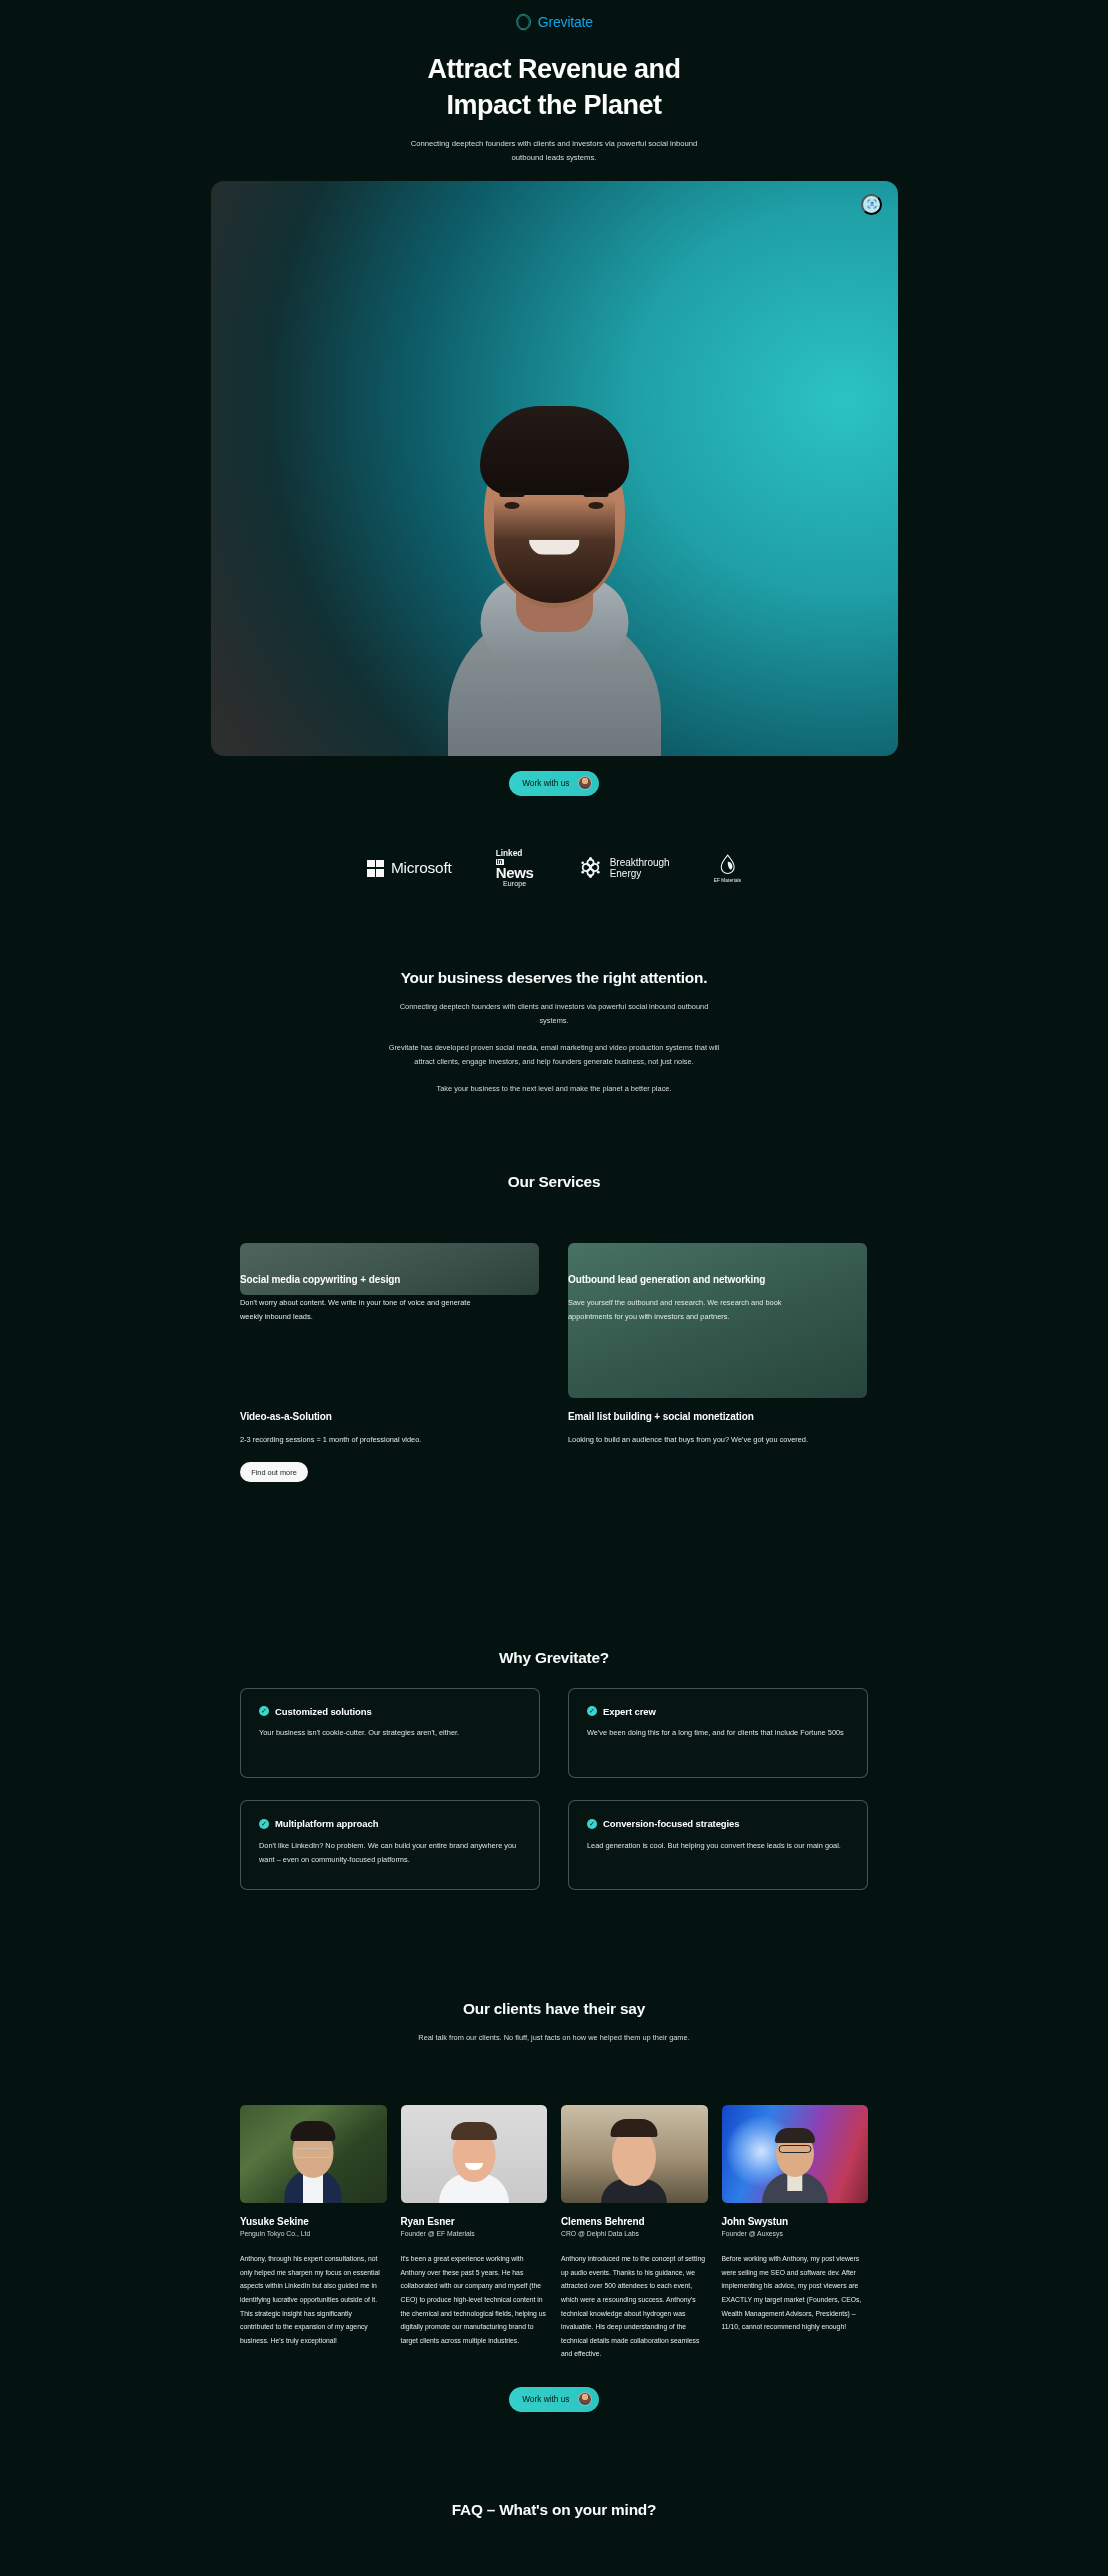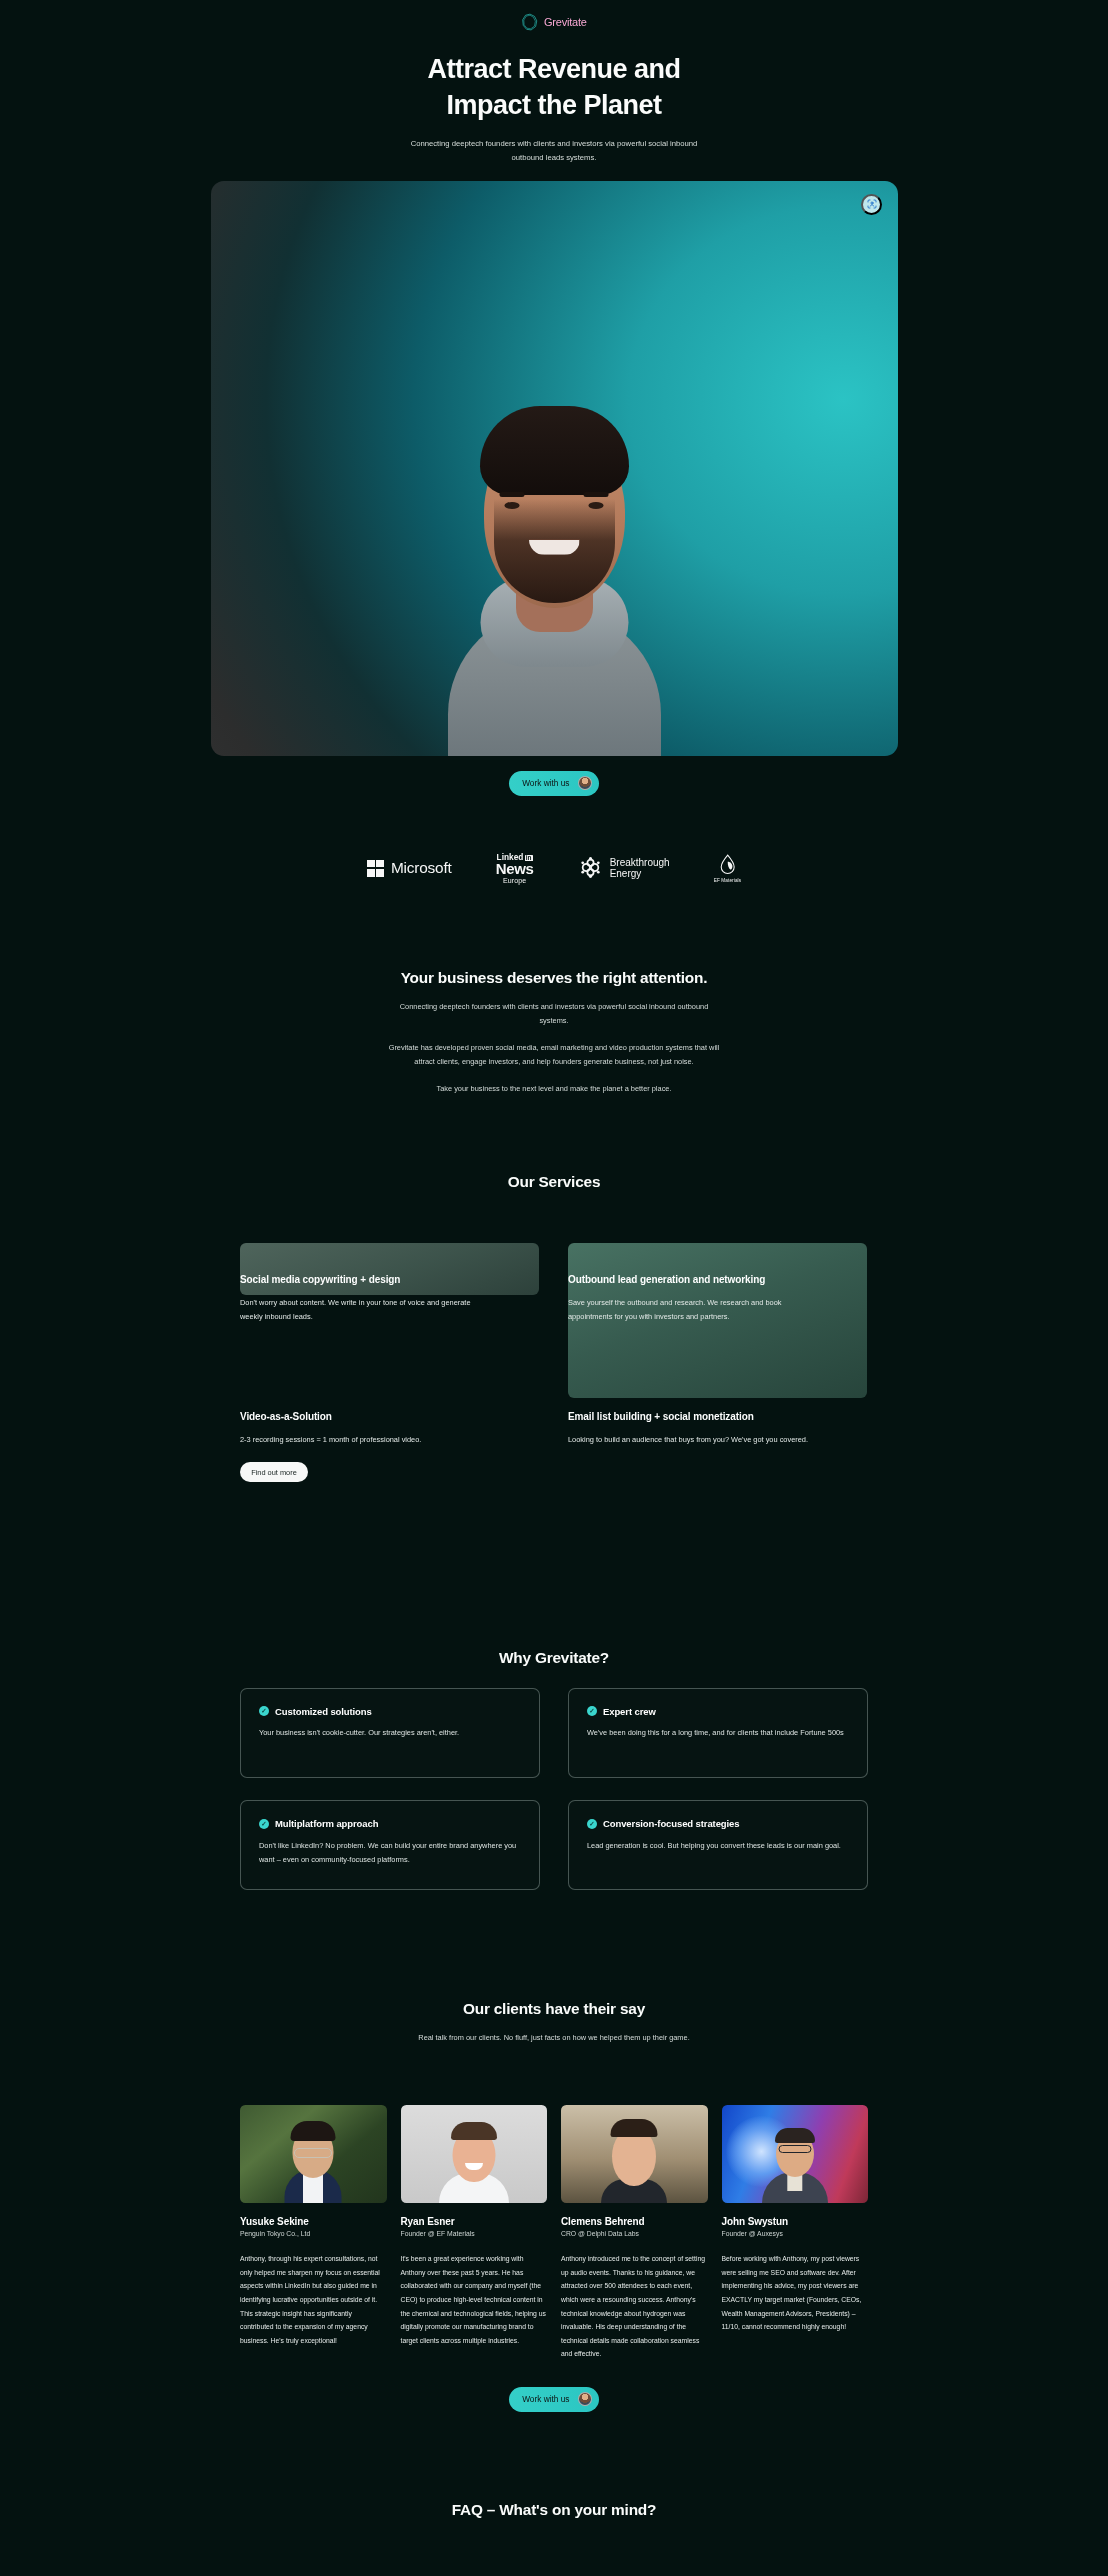--- a/index.html
+++ b/index.html
@@ -18,23 +18,23 @@
   
   .brand-row {
     padding-top: 13px;
     display: flex;
     justify-content: center;
     align-items: center;
     gap: 4.7px;
   }
   .brand-mark { width: 18px; height: 18px; display:block; }
   .brand-name {
-    font-size: 11px;
+    font-size: 14px;
     letter-spacing: -0.2px;
-    color: #f9a8d4;
+    color: #0ea5e9;
     font-weight: 400;
   }
 
   .hero-title {
     margin-top: 21px;
     text-align: center;
     font-size: 27px;
     line-height: 1.32;
     font-weight: 700;
     letter-spacing: -0.5px;
@@ -147,21 +147,21 @@
     align-items: center;
     justify-content: center;
     gap: 44px;
     height: 65px;
   }
   .logo-item { display: flex; align-items: center; gap: 7px; opacity: .97; }
   .ms-grid { display:grid; grid-template-columns: 7.7px 7.7px; grid-template-rows: 7.7px 7.7px; gap:1.8px; }
   .ms-grid i { display:block; background:#fff; }
   .ms-text { font-size: 15.4px; font-weight: 400; letter-spacing:-0.2px; }
   .li-news { text-align:center; line-height:1.02; }
-  .li-news .r1 { display:flex; align-items:flex-end; justify-content:center; gap:1.2px; font-size:8.3px; font-weight:700; }
+  .li-news .r1 { display:flex; align-items:flex-start; justify-content:center; gap:1.2px; font-size:8.3px; font-weight:700;flex-direction:column; }
   .li-news .in { background:#fff; color:#041210; font-size:6.5px; font-weight:700; padding:0 1.2px; border-radius:0.6px; }
   .li-news .r2 { font-size:15px; font-weight:700; letter-spacing:-0.3px; }
   .li-news .r3 { font-size:7px; font-weight:400; letter-spacing:0.1px; }
   .be-text { font-size:10px; line-height:1.14; font-weight:400; }
   .ef-wrap { display:flex; flex-direction:column; align-items:center; gap:2.4px; }
   .ef-text { font-size:4.7px; letter-spacing:0.1px; }
 
   
   .sec-title {
     text-align:center;

